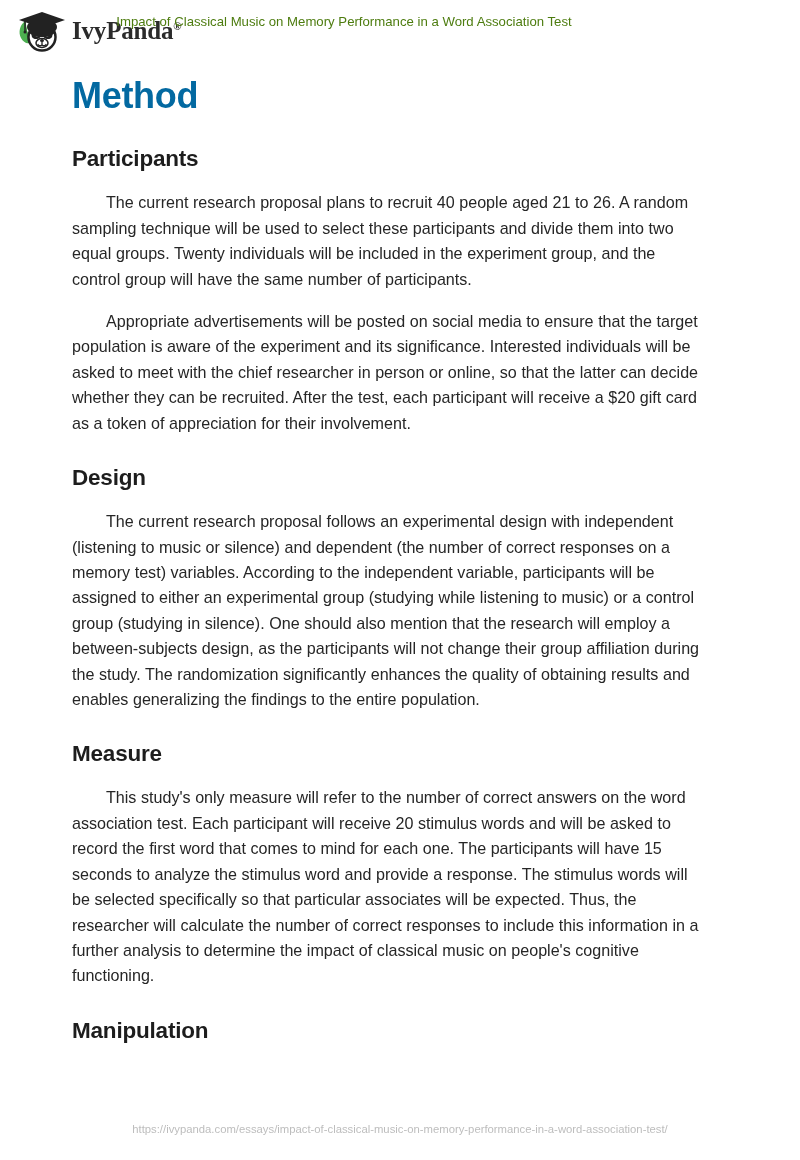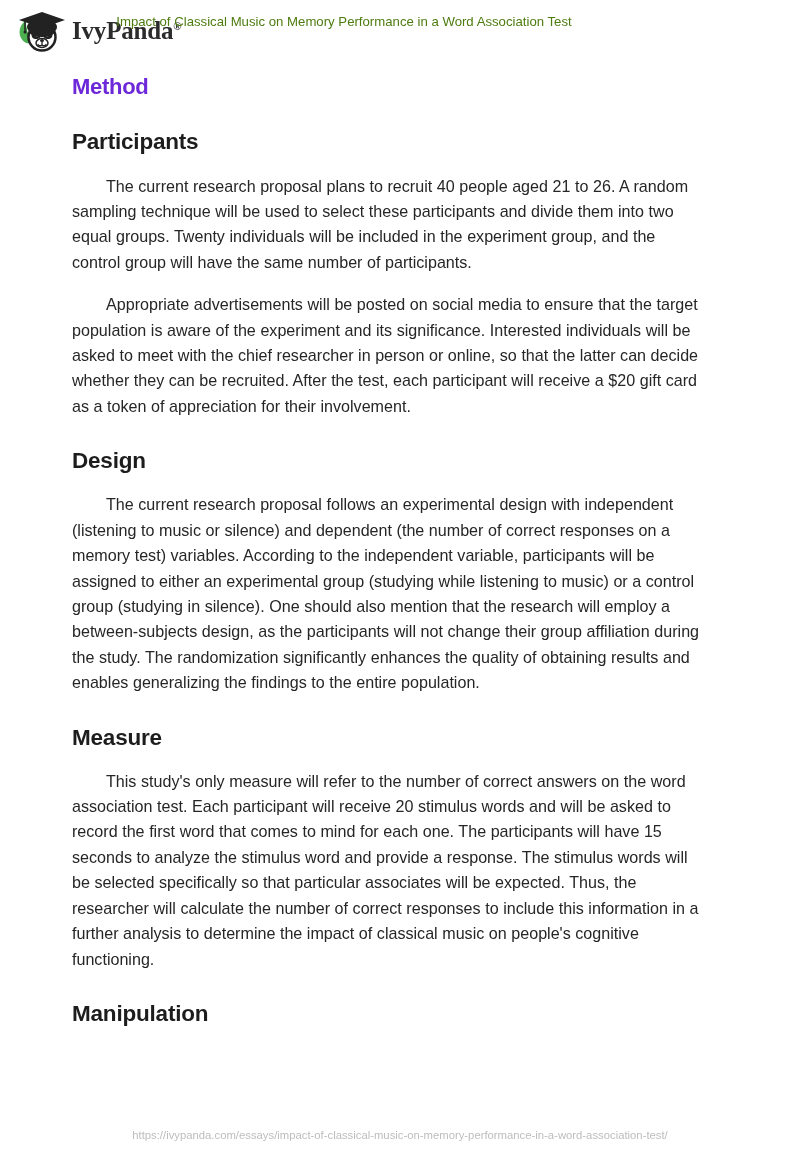--- a/index.html
+++ b/index.html
@@ -68,26 +68,26 @@
 
   
   .doc {
     position: absolute;
     top: 62px;
     left: 72px;
     width: 650px;
   }
 
   h1.doc-title {
-    font-size: 22px;
+    font-size: 36px;
     font-weight: bold;
     margin: 12px 0 0 0;
     line-height: 1.2;
     letter-spacing: -0.3px;
-    color: #6d28d9;
+    color: #0369a1;
   }
   h2.section-title {
     font-size: 22.5px;
     font-weight: bold;
     margin: 28px 0 0 0;
     line-height: 1.25;
     letter-spacing: -0.2px;
     color: #1d1d1d;
   }
   p.para {
@@ -102,21 +102,21 @@
   p.para + p.para {
     margin-top: 17px;
   }
   h2.section-title + p.para {
     margin-top: 17px;
   }
 
   
   .page-footer {
     position: absolute;
-    bottom: 2px;
+    bottom: 8px;
     left: 0;
     width: 800px;
     height: 46px;
     display: flex;
     align-items: center;
     justify-content: center;
   }
   .footer-url {
     font-size: 11.3px;
     color: #bdbdbd;

